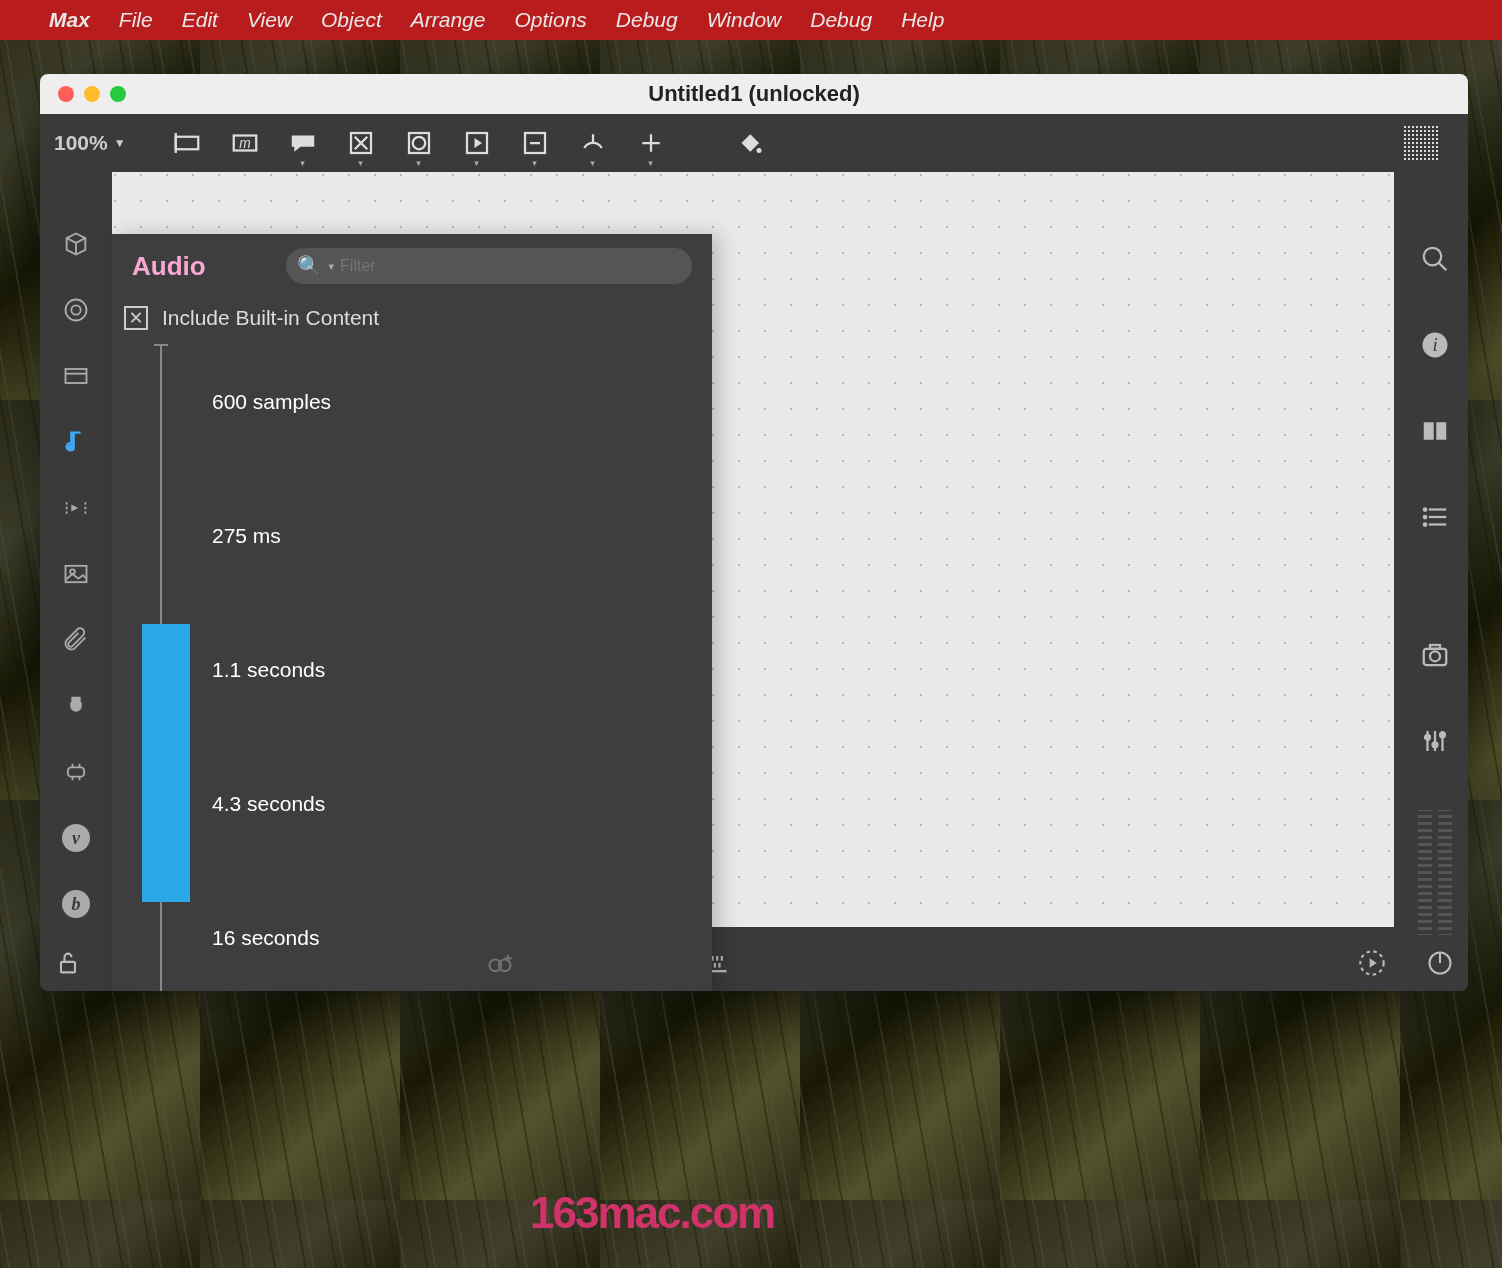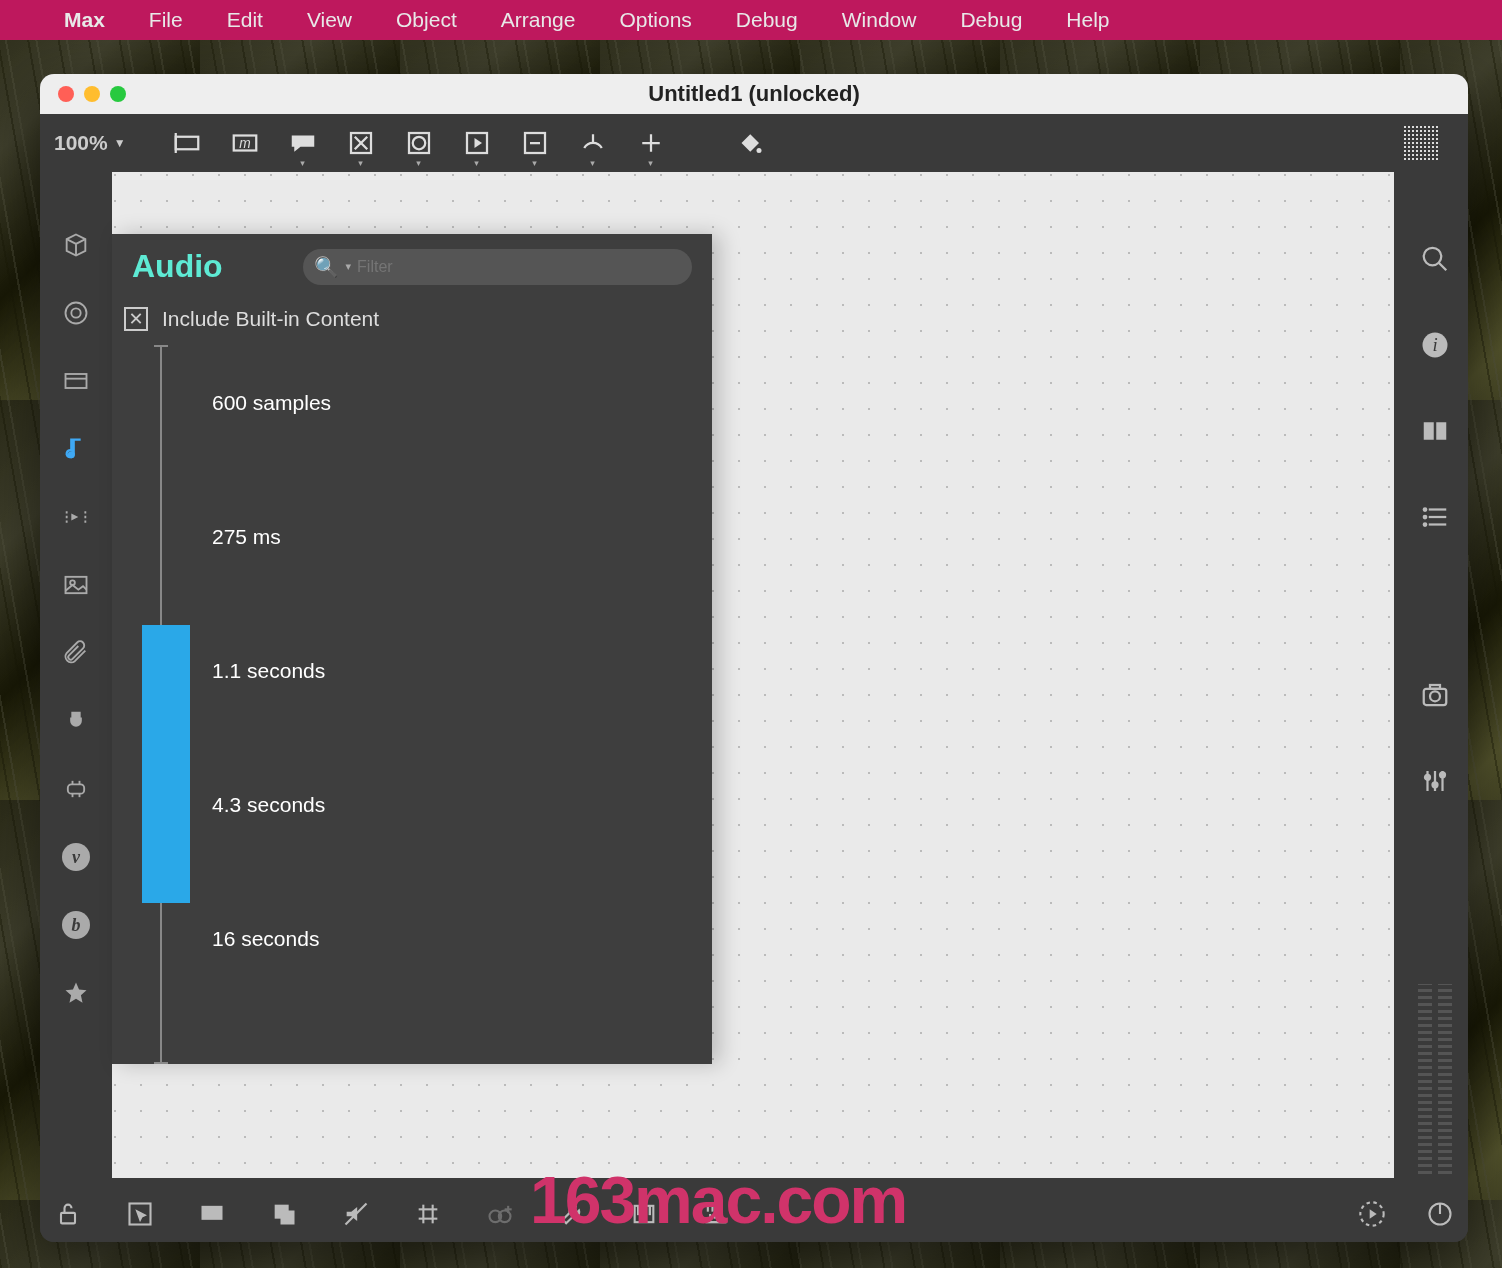--- a/index.html
+++ b/index.html
@@ -1,27 +1,27 @@
 <!DOCTYPE html>
 <html><head>
 <meta charset="utf-8">
 <style>
 * { margin:0; padding:0; box-sizing:border-box; }
 body { font-family:-apple-system,BlinkMacSystemFont,"Helvetica Neue",sans-serif; width:1502px; height:1268px; overflow:hidden; background:#4a4a3a; position:relative; }
 .desktop-bg { position:absolute; inset:0; background:linear-gradient(135deg,#3a3a2a 0%,#4a4a3a 25%,#2a2a1a 50%,#5a5a3a 75%,#3a3a2a 100%); background-size:200px 400px; filter:contrast(1.2); }
 .desktop-bg::before { content:''; position:absolute; inset:0; background:repeating-linear-gradient(80deg,#2a2a1a 0 2px,transparent 2px 8px,#5a5a4a 8px 10px,transparent 10px 30px); opacity:.4; }
 
 
-.menubar { position:absolute; top:0; left:0; right:0; height:40px; background:#be185d; display:flex; align-items:center; padding:0 20px; gap:44px; color:#e8e8e8; font-size:21px; z-index:100; }
+.menubar { position:absolute; top:0; left:0; right:0; height:40px; background:#b91c1c; display:flex; align-items:center; padding:0 20px; gap:29px; color:#e8e8e8; font-size:21px; z-index:100;font-style:italic; }
 .apple-logo { font-size:24px; }
 .menubar .mi.bold { font-weight:700; }
 .menubar .mi { cursor:default; }
 
 
-.window { position:absolute; top:74px; left:40px; width:1428px; height:1168px; background:#3a3a3a; border-radius:14px; box-shadow:0 20px 60px rgba(0,0,0,.5); overflow:hidden; display:flex; flex-direction:column; }
+.window { position:absolute; top:74px; left:40px; width:1428px; height:917px; background:#3a3a3a; border-radius:8px; box-shadow:0 20px 60px rgba(0,0,0,.5); overflow:hidden; display:flex; flex-direction:column; }
 .titlebar { height:40px; background:#eeeeee; display:flex; align-items:center; position:relative; }
 .traffic { display:flex; gap:10px; padding-left:18px; }
 .traffic .dot { width:16px; height:16px; border-radius:50%; }
 .dot.red{background:#ff5f56;} .dot.yellow{background:#ffbd2e;} .dot.green{background:#27c93f;}
 .window-title { position:absolute; left:0; right:0; text-align:center; font-size:22px; font-weight:600; color:#222; }
 
 
 .toolbar { height:58px; background:#3a3a3a; display:flex; align-items:center; padding:12px 14px; gap:0; color:#ccc; }
 .zoom { display:flex; align-items:center; gap:6px; font-size:21px; font-weight:600; margin-right:36px; }
 .zoom .tri { font-size:12px; }
@@ -42,21 +42,21 @@
 .leftstrip .li.fill svg { fill:currentColor; stroke:none; }
 .badge-circle { width:28px; height:28px; border-radius:50%; background:#aaa; color:#3a3a3a; display:flex; align-items:center; justify-content:center; font-weight:700; font-style:italic; font-size:18px; font-family:Georgia,serif; }
 
 
 .canvas-wrap { flex:1; background:#3a3a3a; padding:0 8px 8px 0; display:flex; flex-direction:column; }
 .canvas { flex:1; background:#eaeaea; position:relative; background-image:radial-gradient(#bbb 1px,transparent 1px); background-size:26px 26px; background-position:16px 16px; }
 
 
 .panel { position:absolute; top:62px; left:0; width:600px; height:830px; background:#3e3e3e; box-shadow:8px 0 20px rgba(0,0,0,.2); display:flex; flex-direction:column; color:#ddd; }
 .panel-head { display:flex; align-items:center; padding:14px 20px; gap:80px; }
-.panel-title { font-size:32px; font-weight:600; color:#5eead4; }
+.panel-title { font-size:26px; font-weight:600; color:#f9a8d4; }
 .filter-box { flex:1; background:#555; border-radius:18px; height:36px; display:flex; align-items:center; padding:0 12px; gap:6px; color:#aaa; font-size:20px; }
 .filter-box input { background:transparent; border:none; outline:none; color:#ddd; font-size:16px; flex:1; }
 .include-row { display:flex; align-items:center; gap:14px; padding:8px 12px 14px; font-size:21px; }
 .chk { width:24px; height:24px; border:2px solid #ccc; display:flex; align-items:center; justify-content:center; font-size:18px; color:#ccc; }
 .timeline { flex:1; position:relative; margin-left:36px;text-align:right; }
 .vline { position:absolute; left:12px; top:0; bottom:0; width:2px; background:#888; }
 .vline::before,.vline::after { content:''; position:absolute; left:-6px; width:14px; height:2px; background:#888; }
 .vline::before{top:0;} .vline::after{bottom:0;}
 .bluebar { position:absolute; left:-6px; top:280px; width:48px; height:278px; background:#2aa8e8; }
 .titem { position:absolute; left:64px; font-size:21px; color:#fff; }
@@ -70,21 +70,21 @@
 .meter { width:14px; height:190px; background:repeating-linear-gradient(to top,#555 0 3px,transparent 3px 7px); }
 
 
 .bottombar { height:56px; background:#3a3a3a; display:flex; align-items:center; padding:0 14px; gap:44px; color:#bbb; }
 .bb { display:flex; align-items:center; justify-content:center; }
 .bb svg { width:28px; height:28px; stroke:currentColor; fill:none; stroke-width:1.8; }
 .bb.fill svg { fill:currentColor; stroke:none; }
 .bottombar .right { margin-left:auto; display:flex; gap:40px; align-items:center; }
 
 
-.watermark { position:absolute; bottom:30px; left:530px; font-size:66px; font-weight:800; color:#d0336a; letter-spacing:-2px; z-index:200; pointer-events:none; }
+.watermark { position:absolute; bottom:30px; left:530px; font-size:44px; font-weight:800; color:#d0336a; letter-spacing:-2px; z-index:200; pointer-events:none; }
 </style>
 </head>
 <body>
 
 <div class="desktop-bg"></div>
 
 <div class="menubar">
   <span class="apple-logo"></span>
   <span class="mi bold">Max</span>
   <span class="mi">File</span>

